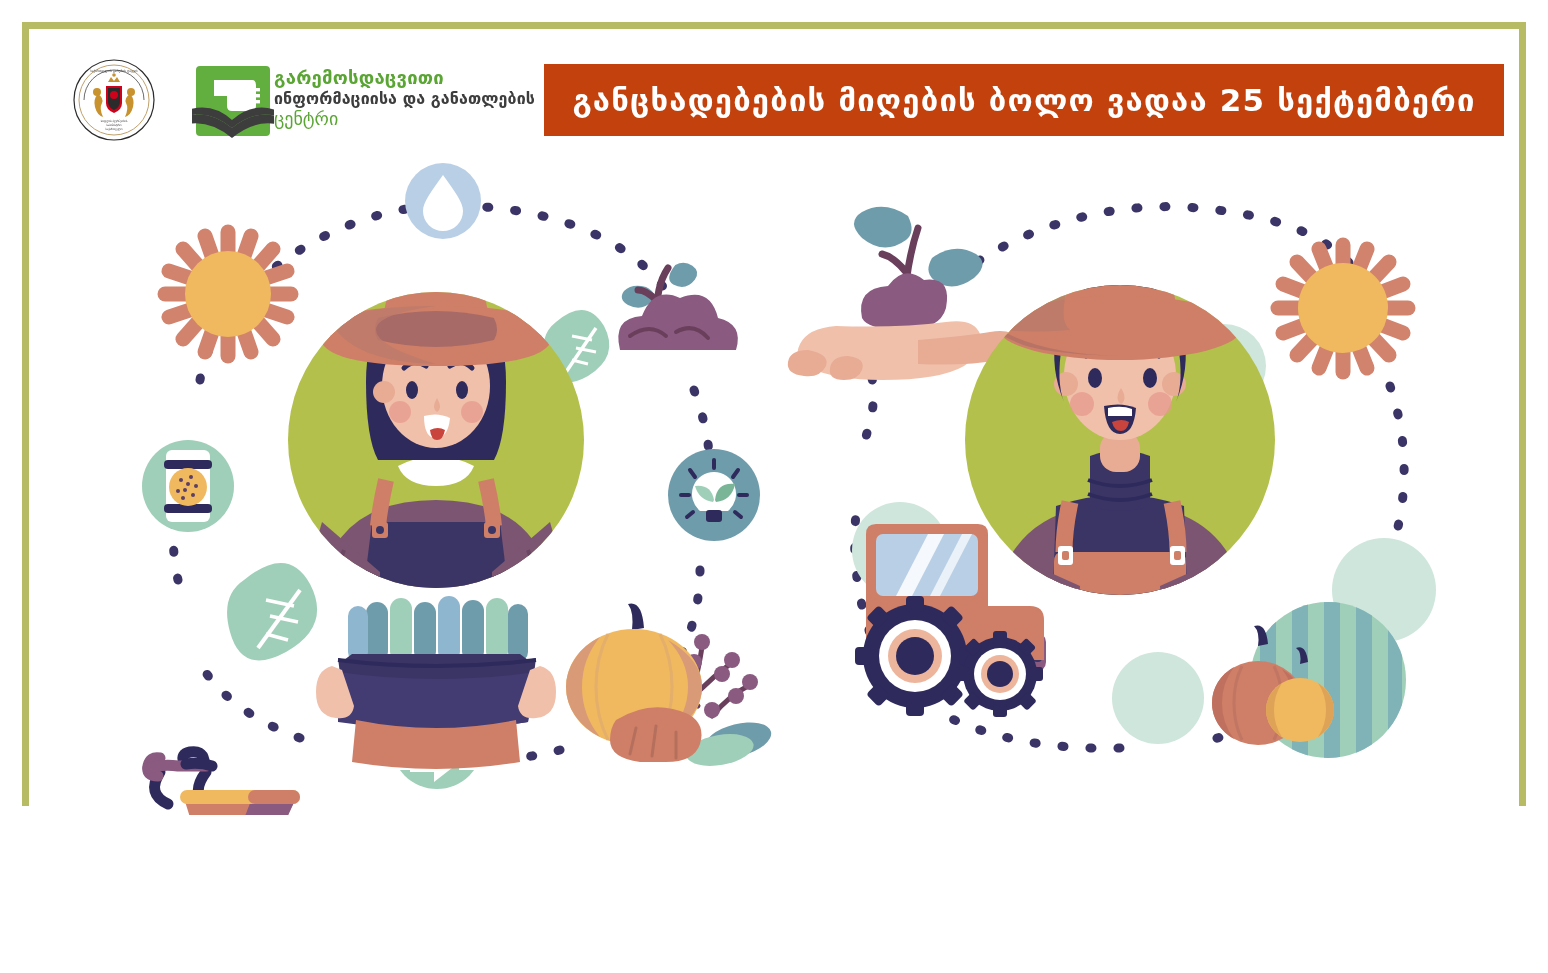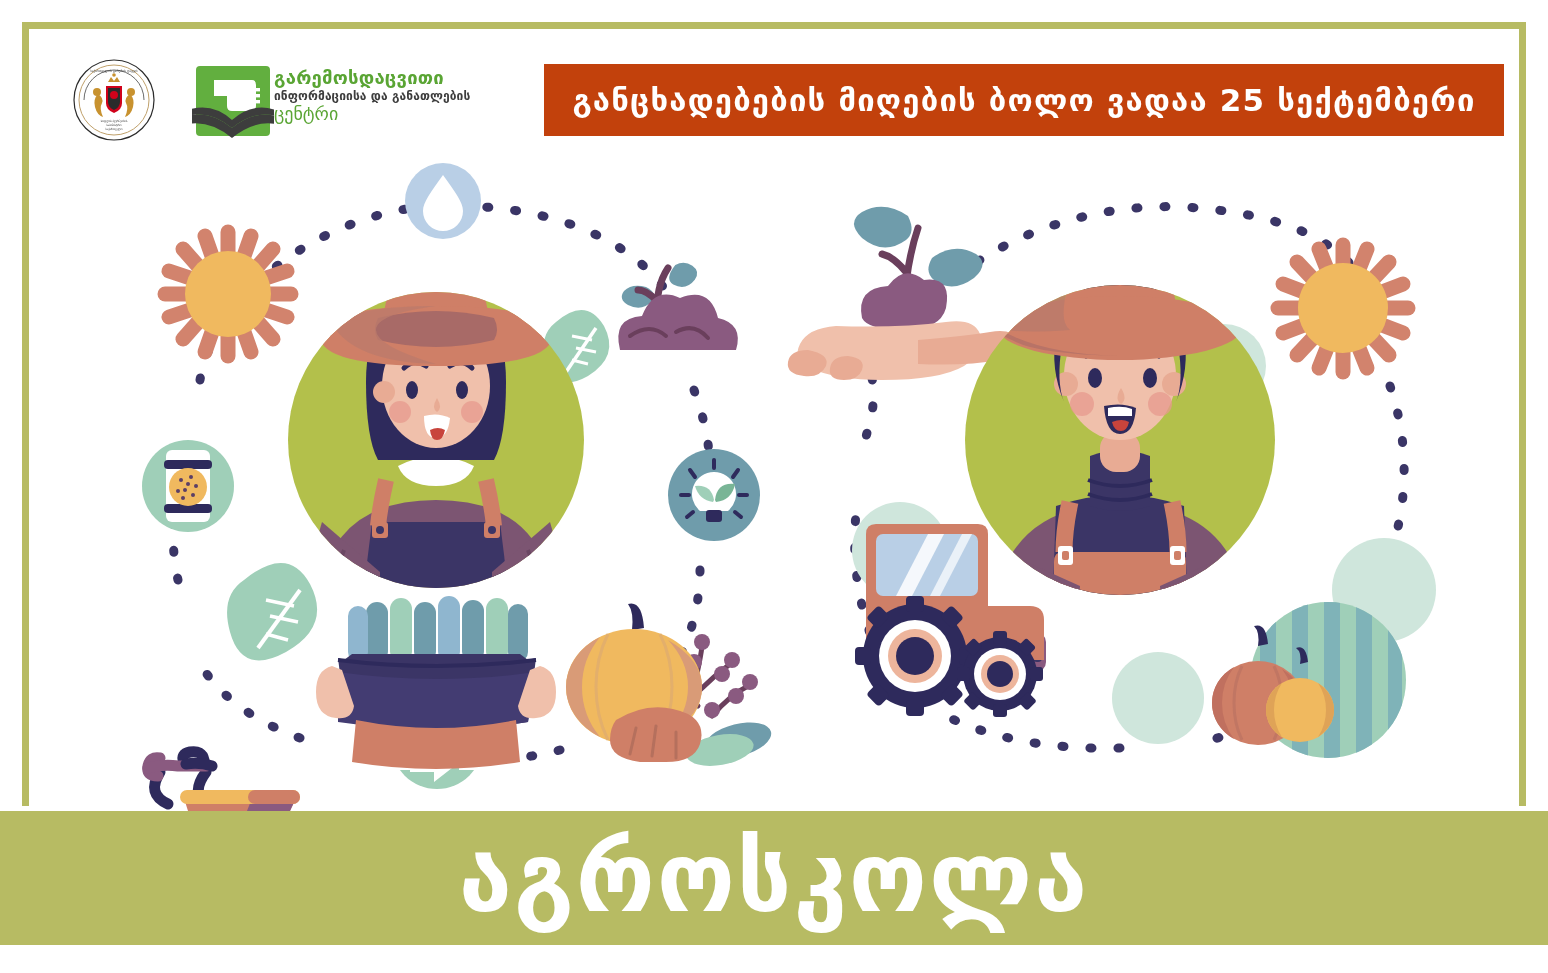--- a/index.html
+++ b/index.html
@@ -35,21 +35,21 @@
   .logo{
     position:absolute;left:192px;top:60px;width:240px;height:84px;
   }
   .logo-mark{position:absolute;left:0;top:2px;width:82px;height:78px;}
   .logo-text{position:absolute;left:82px;top:8px;width:160px;}
   .logo-l1{
     font-size:18.5px;font-weight:bold;color:#5aa534;letter-spacing:.2px;
     line-height:1.05;white-space:nowrap;
   }
   .logo-l2{
-    font-size:12px;font-weight:bold;color:#3d3d3d;letter-spacing:.1px;
+    font-size:16px;font-weight:bold;color:#3d3d3d;letter-spacing:.1px;
     line-height:1.25;white-space:nowrap;margin-top:2px;
   }
   .logo-l3{
     font-size:18px;font-weight:normal;color:#5aa534;line-height:1.05;
     white-space:nowrap;margin-top:1px;
   }
   
   .banner{
     position:absolute;left:544px;top:64px;width:960px;height:72px;
     background:#c2410c;display:flex;align-items:center;justify-content:center;
@@ -558,17 +558,14 @@
         <div class="logo-l2">ინფორმაციისა და განათლების</div>
         <div class="logo-l3">ცენტრი</div>
       </div>
     </div>
   </div>
 
   <div class="banner">
     <span class="banner-text">განცხადებების  მიღების ბოლო ვადაა 25 სექტემბერი</span>
   </div>
 
-  <div class="title-band">
-    <span class="title-text">აგროსკოლა</span>
-  </div>
 
 </div>
 
 </body></html>

